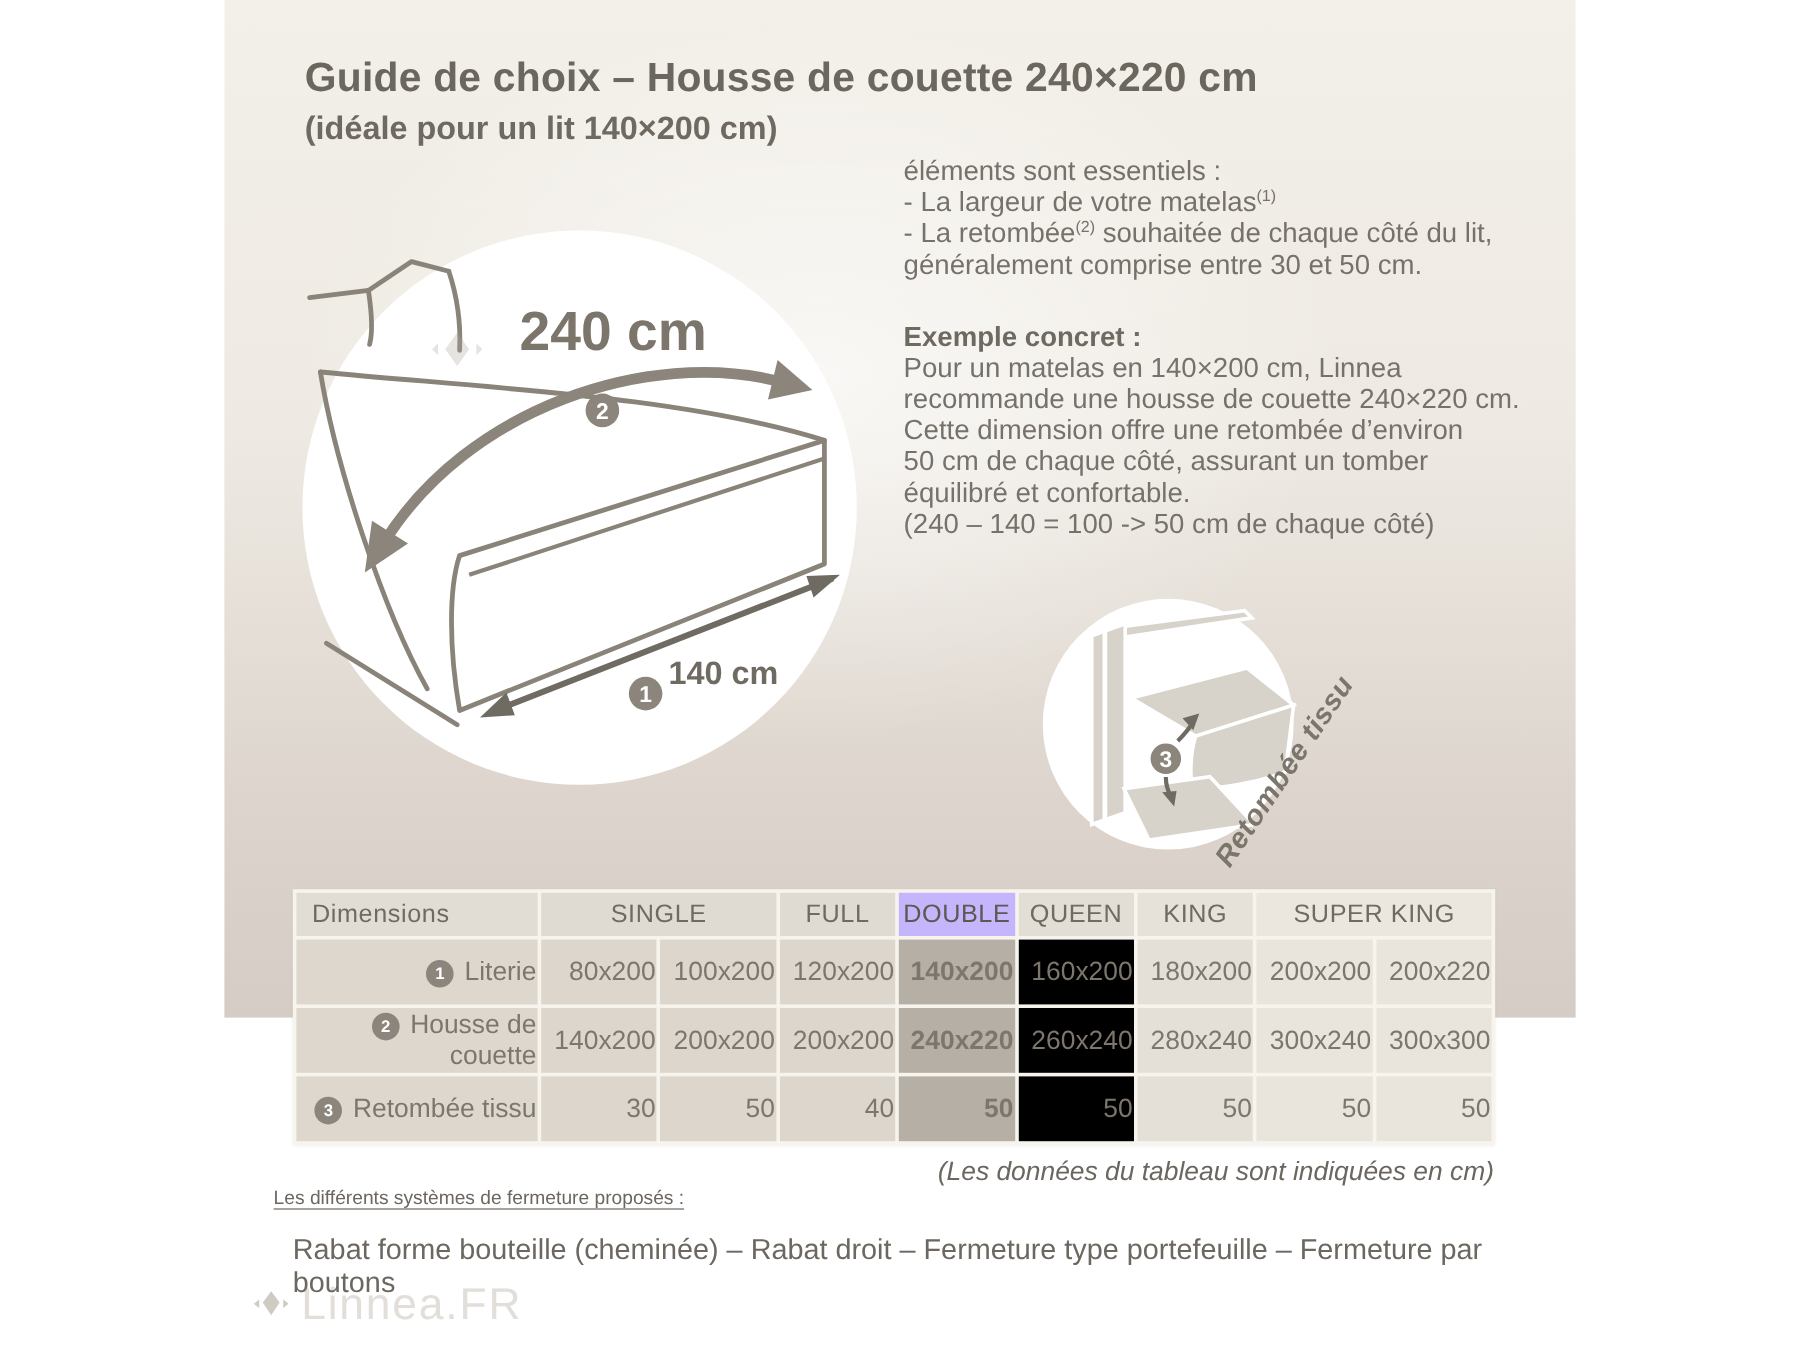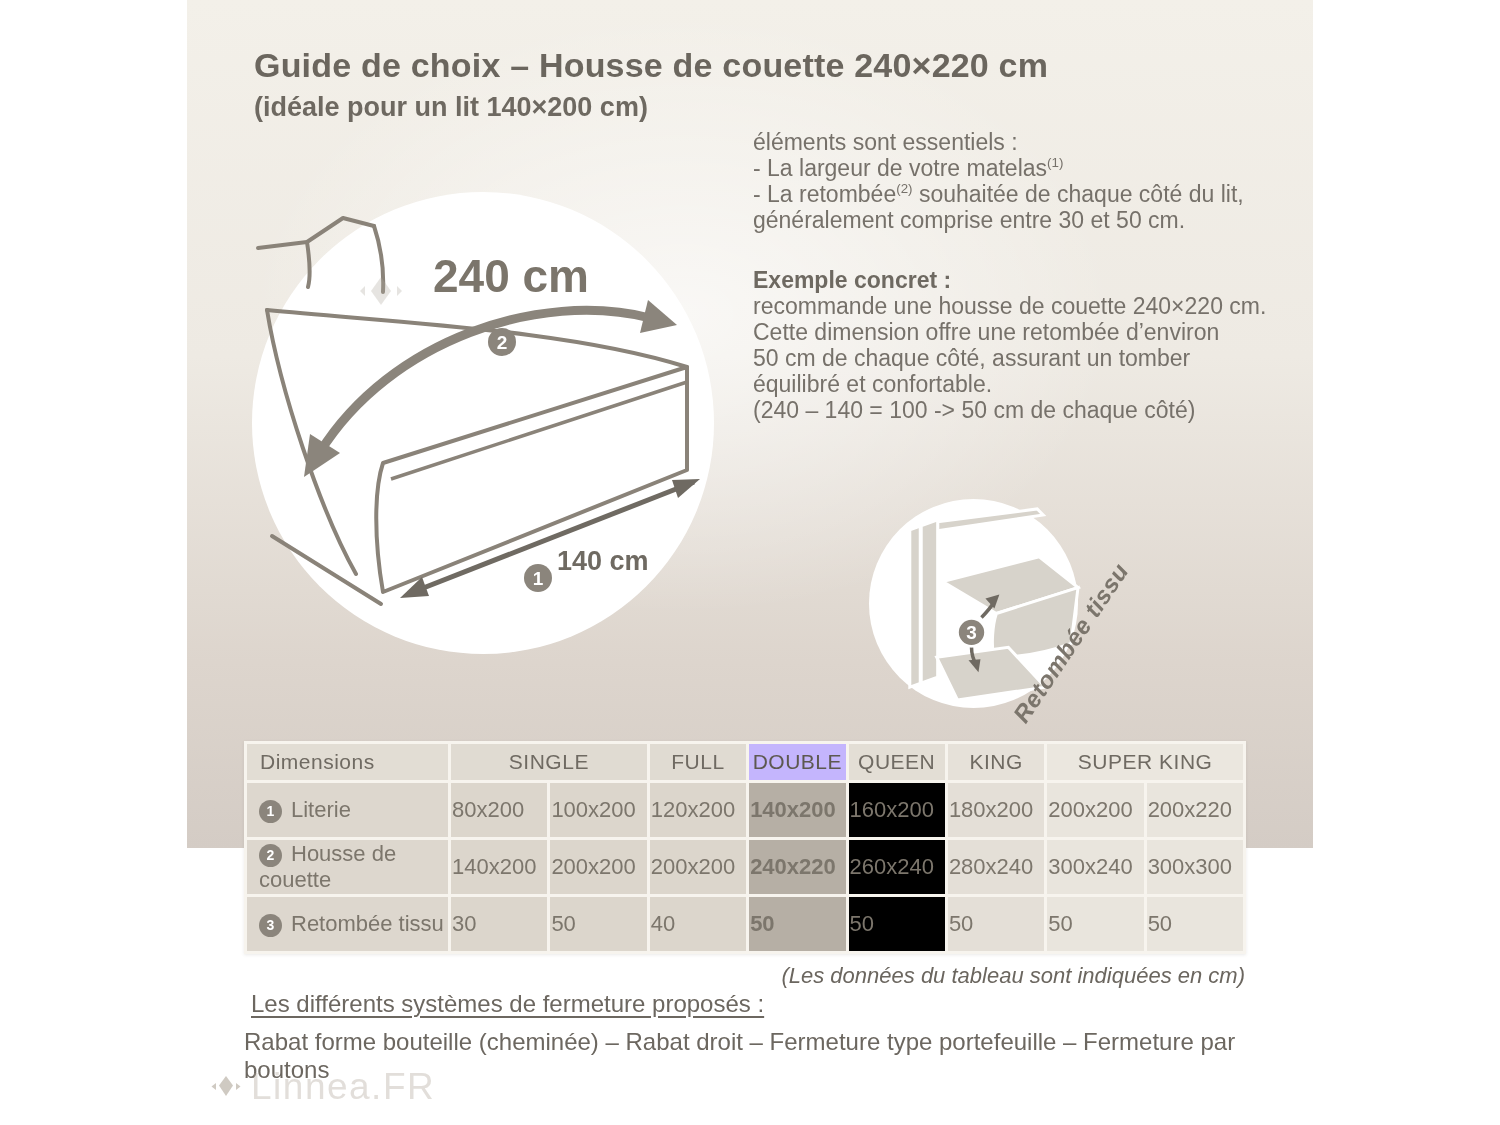--- a/index.html
+++ b/index.html
@@ -22,30 +22,30 @@
     font-style:italic;color:#7b756c;transform:rotate(-56deg);letter-spacing:0.5px;}
   table.size{left:57px;top:741px;width:1002px;position:absolute;border-collapse:separate;
     border-spacing:3px;background:#f7f4ee;table-layout:fixed;box-shadow:0 1px 3px rgba(90,80,70,0.12);}
   table.size col.lbl{width:201px;}
   table.size th{height:34px;font-size:21px;font-weight:normal;color:#6f6a62;letter-spacing:0.5px;text-align:center;}
   table.size th.dim{text-align:left;padding-left:13px;background:#e2ddd4;}
   table.size th.g0{background:#e0dbd2;} table.size th.g1{background:#e0dbd2;}
   table.size th.g2{background:#c4b5fd;font-weight:normal;color:#5d5850;}
   table.size th.g3{background:#e3ded5;} table.size th.g4{background:#e6e1d9;}
   table.size th.g5{background:#ebe7df;margin-top:28px;}
-  table.size td{height:52px;text-align:left;font-size:22px;color:#7c766c;}
+  table.size td{height:52px;text-align:right;font-size:22px;color:#7c766c;}
   td.c0,td.c1,td.c2{background:#dcd6cc;}
   td.c4{background:#000000;} td.c5{background:#e4dfd7;}
   td.c6,td.c7{background:#e9e5dd;}
   td.hl{background:#b6afa5;color:#ffffff;font-weight:bold;}
   td.lblcell{background:#ddd7ce;text-align:left;padding-left:12px;font-size:22px;color:#6f6a66;}
   .badge{display:inline-flex;width:23px;height:23px;border-radius:50%;background:#8b857c;color:#fff;
     font-size:14px;font-weight:bold;align-items:center;justify-content:center;margin-right:9px;vertical-align:middle;}
   .note{right:68px;top:963px;font-size:22px;font-style:italic;color:#6b665f;}
-  .closures-head{left:64px;top:990px;font-size:24px;color:#6c6760;text-decoration:underline;
+  .closures-head{left:41px;top:990px;font-size:16px;color:#6c6760;text-decoration:underline;
     text-underline-offset:4px;}
   .closures-text{left:57px;top:1028px;font-size:24px;color:#6c6760;}
   .logo{left:22px;top:1066px;display:flex;align-items:center;gap:8px;opacity:0.55;}
   .logo .word{font-size:37px;color:#aaa093;letter-spacing:1.5px;opacity:0.62;}
 </style>
 </head>
 <body>
 
 <div class="stage">
   <div class="content">
@@ -55,20 +55,21 @@
 
     <div class="abs textcol">
       <div>éléments sont essentiels :</div>
       <div><span>- La largeur de votre matelas</span><sup>(1)</sup></div>
       <div><span>- La retombée</span><sup>(2)</sup><span> souhaitée de chaque côté du lit,</span></div>
       <div>généralement comprise entre 30 et 50 cm.</div>
     </div>
 
     <div class="abs example">
       <div class="head">Exemple concret :</div>
+      <div>Pour un matelas en 140×200 cm, Linnea</div>
       <div>recommande une housse de couette 240×220 cm.</div>
       <div>Cette dimension offre une retombée d’environ</div>
       <div>50 cm de chaque côté, assurant un tomber</div>
       <div>équilibré et confortable.</div>
       <div>(240 – 140 = 100  -&gt; 50 cm de chaque côté)</div>
     </div>
 
     <svg class="abs bigcircle" viewBox="0 0 466 466">
       <circle cx="233" cy="233" r="231" fill="#ffffff"></circle>
       <g stroke="#8a8379" stroke-width="4" fill="none" stroke-linecap="round" stroke-linejoin="round">

